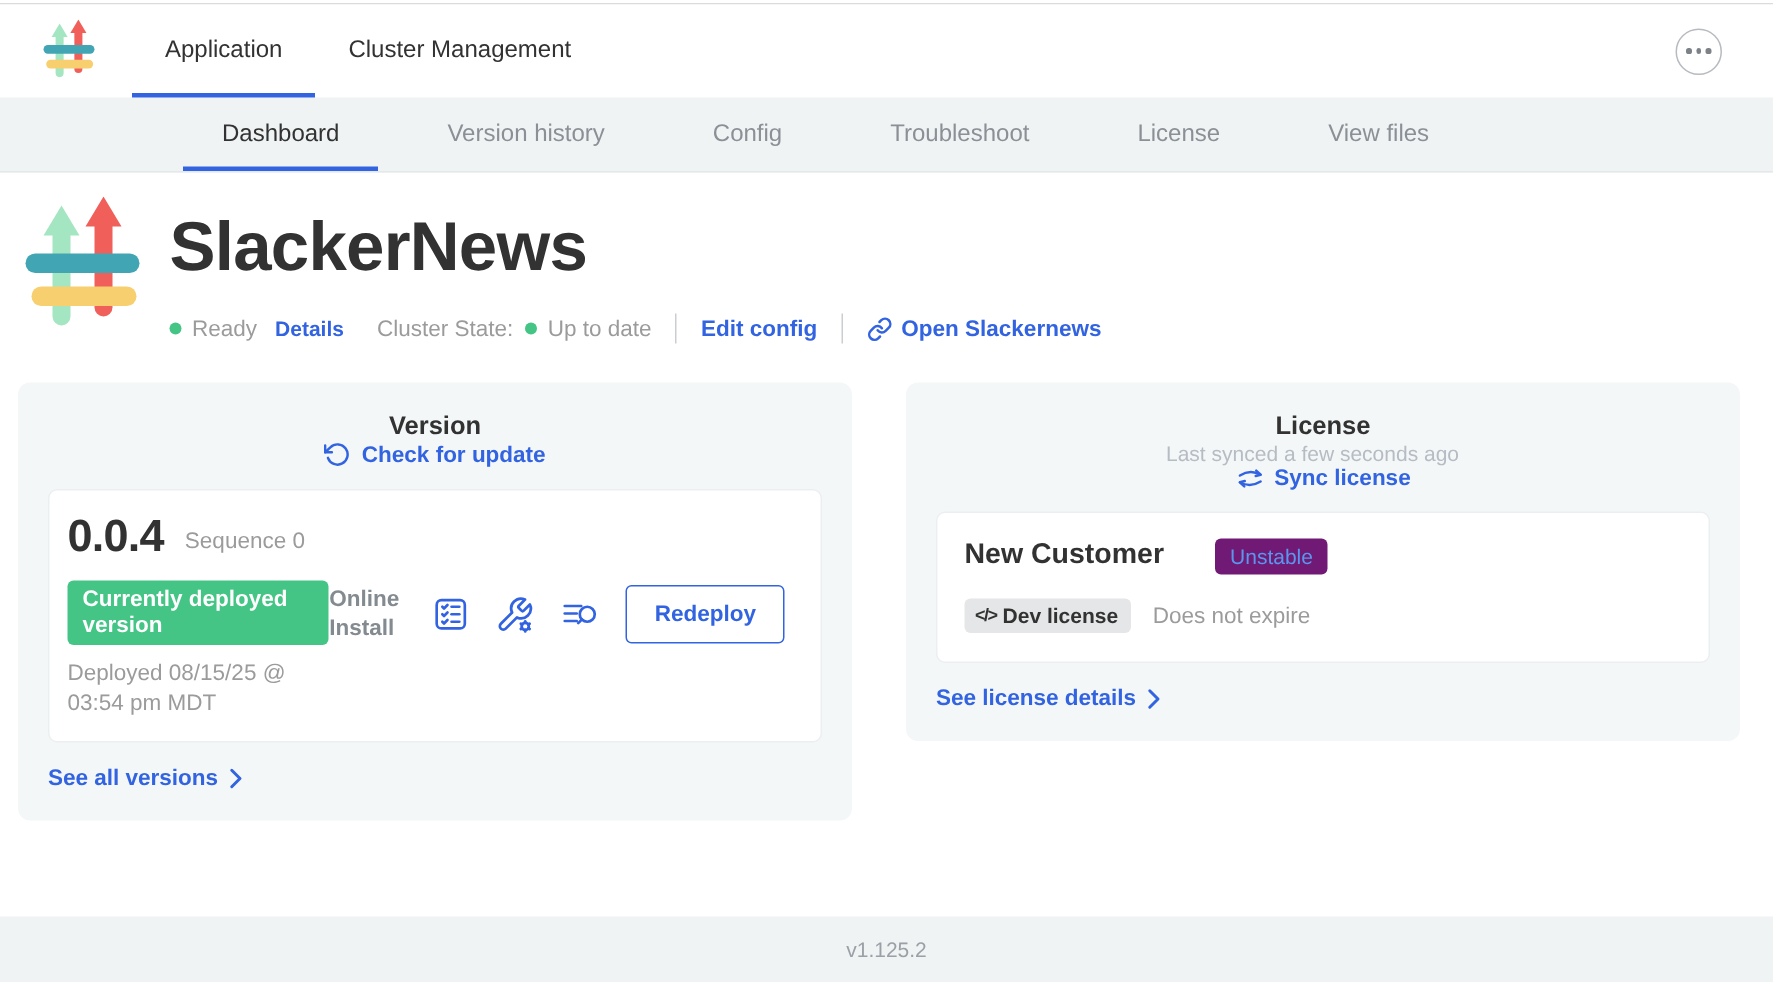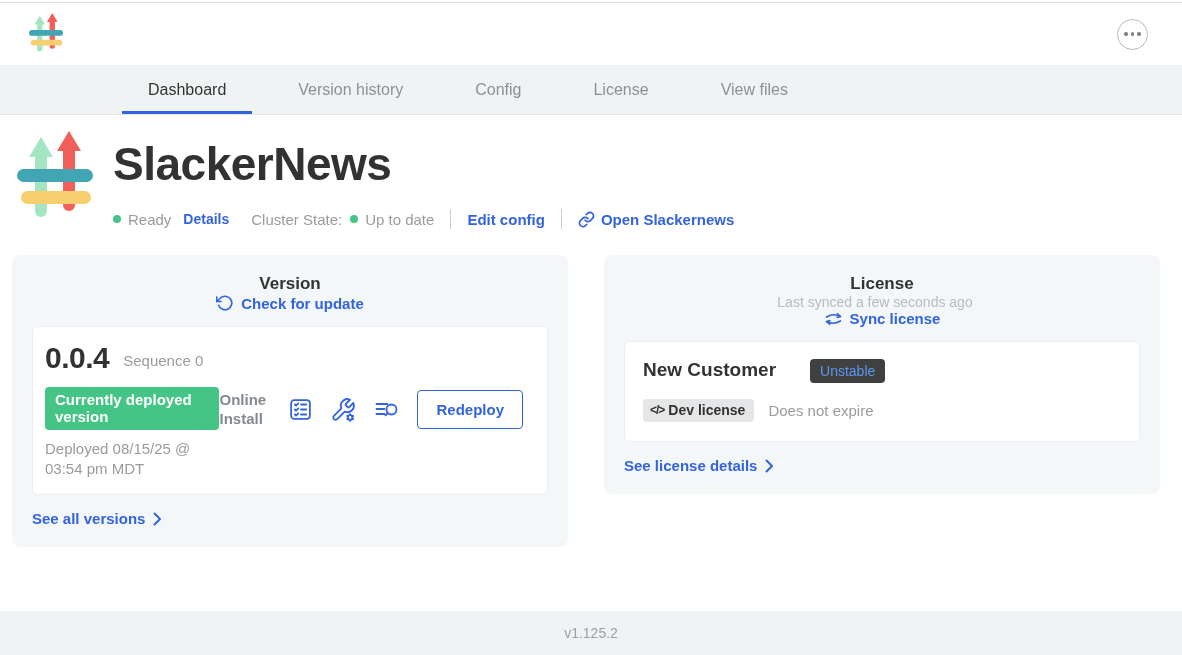--- a/index.html
+++ b/index.html
@@ -202,21 +202,21 @@
     font-size: 15px;
   }
   .card-footer-link svg { margin-left: 8px; }
 
   
   .license-inner { padding: 17px 18px 19px 18px; }
   .license-row1 { display: flex; align-items: flex-start; gap: 20px; }
   .customer-name { font-size: 19px; font-weight: 700; color: #323232; }
   .channel-badge {
     margin-left: 14px;
-    background: #404040;
+    background: #701a75;
     color: #5a96ee;
     font-size: 14px;
     padding: 4px 10px;
     border-radius: 4px;
   }
   .license-row2 { display: flex; align-items: center; margin-top: 16px; }
   .type-badge {
     background: #e5e6e7;
     border-radius: 4px;
     padding: 3px 9px 4px 7px;
@@ -253,37 +253,48 @@
 
   <div class="topbar">
     <svg class="logo-small" viewBox="0 0 80 94" xmlns="http://www.w3.org/2000/svg">
       <path d="M14 26 L26 6 L38 26 Z" fill="#a5e6c2"></path>
       <rect x="20" y="20" width="12" height="66" rx="6" fill="#a5e6c2"></rect>
       <path d="M42 20 L54 0 L66 20 Z" fill="#f15f5a"></path>
       <rect x="48" y="14" width="12" height="66" rx="6" fill="#f15f5a"></rect>
       <rect x="2" y="38" width="76" height="13" rx="6.5" fill="#41a5b4"></rect>
       <rect x="6" y="60" width="70" height="13" rx="6.5" fill="#f8cf6e"></rect>
     </svg>
+    <div class="top-tabs">
+      <div class="top-tab active">
+        <span>Application</span>
+      </div>
+      <div class="top-tab">
+        <span>Cluster Management</span>
+      </div>
+    </div>
     <div class="top-spacer"></div>
     <div class="ellipsis-btn">
       <span class="dot"></span>
       <span class="dot"></span>
       <span class="dot"></span>
     </div>
   </div>
 
   <div class="subnav">
     <div class="subnav-tab active">
         <span>Dashboard</span>
       </div>
     <div class="subnav-tab">
         <span>Version history</span>
       </div>
     <div class="subnav-tab">
         <span>Config</span>
+      </div>
+    <div class="subnav-tab">
+        <span>Troubleshoot</span>
       </div>
     <div class="subnav-tab">
         <span>License</span>
       </div>
     <div class="subnav-tab">
         <span>View files</span>
       </div>
   </div>
 
   <div class="app-header">

